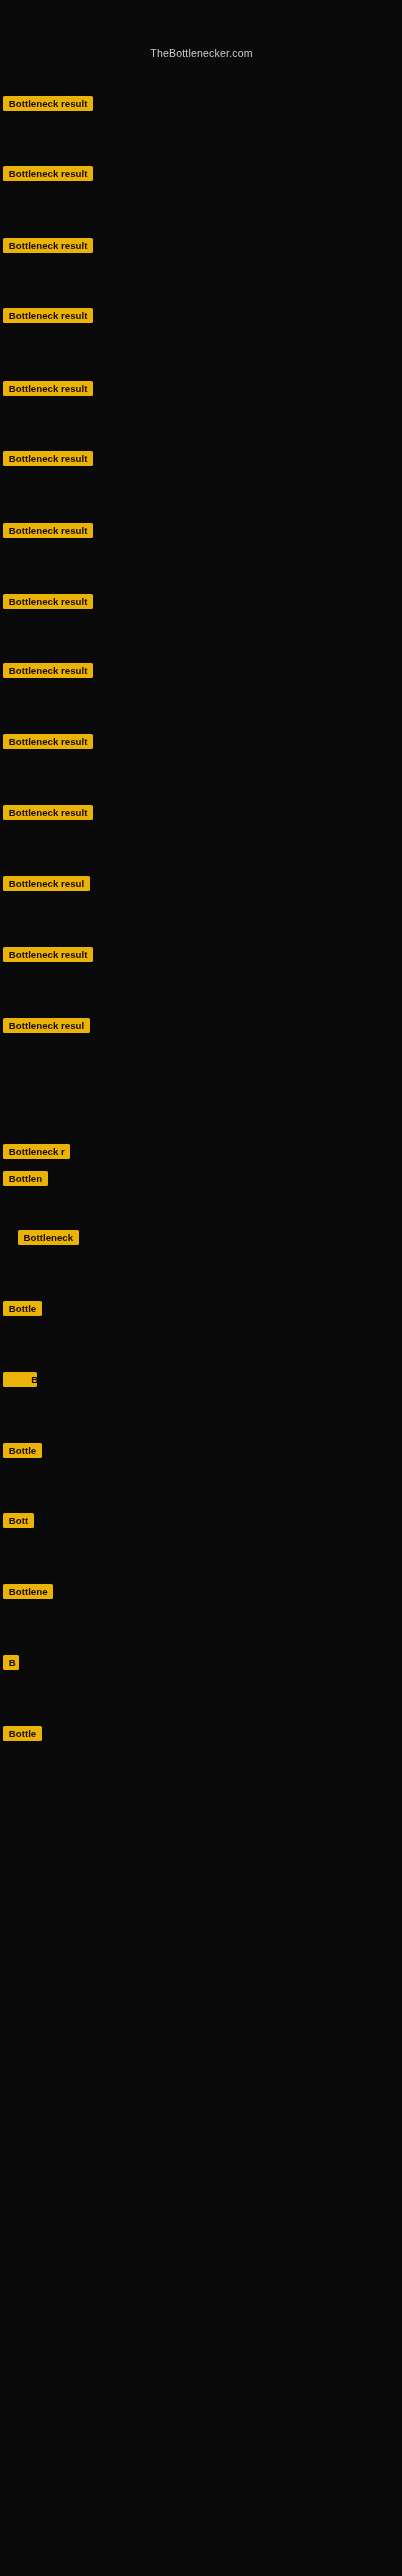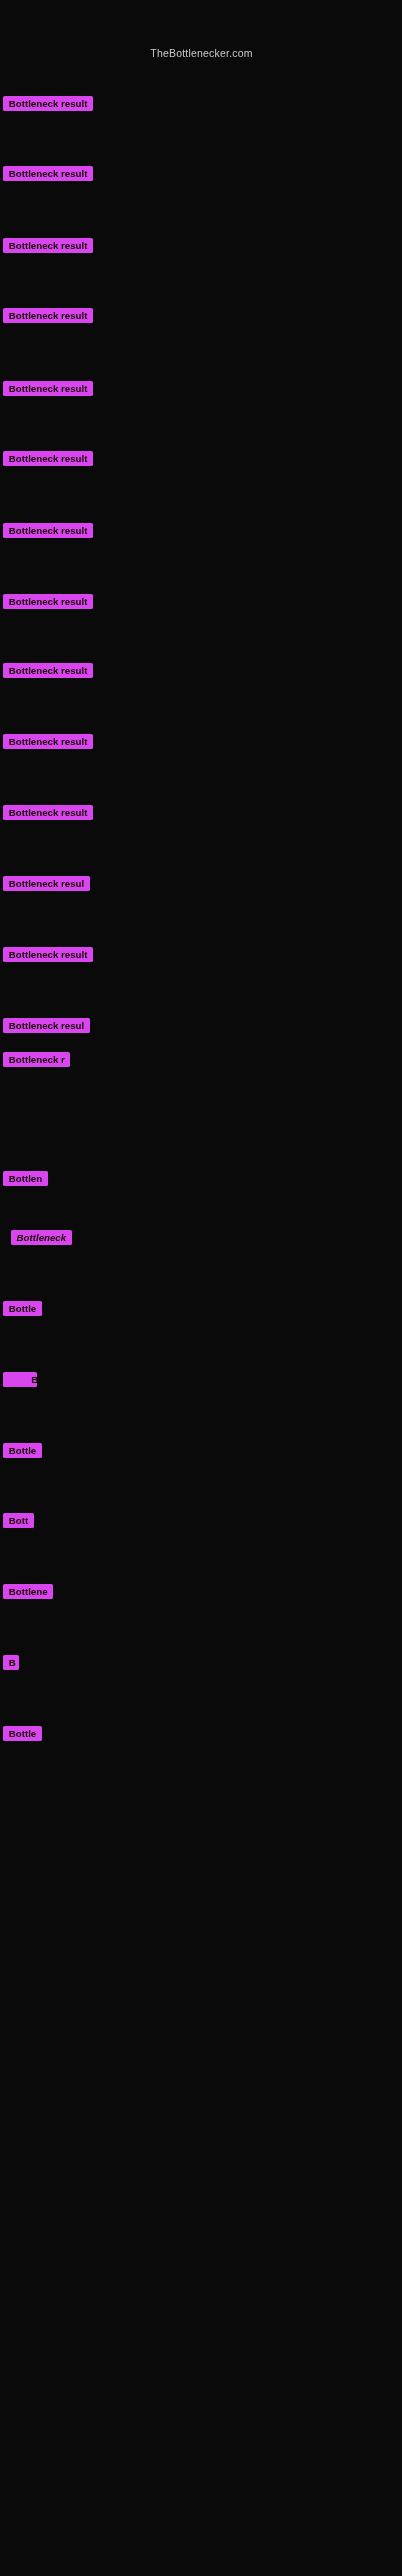--- a/index.html
+++ b/index.html
@@ -19,21 +19,21 @@
     .site-title {
       text-align: center;
       color: #cccccc;
       font-size: 10.5px;
       padding: 3.2px 0 6.4px 0;
       letter-spacing: 0.2px;
       margin-top: 44px;
     }
 
     .bottleneck-badge {
-      background-color: #d946ef;
+      background-color: #eab308;
       color: #1a0a00;
       font-size: 9.7px;
       font-weight: bold;
       padding: 2.4px 5.6px;
       display: inline-block;
       border-radius: 1.6px;
       white-space: nowrap;
       overflow: hidden;
     }
   </style>
@@ -52,23 +52,23 @@
     <div style="position: absolute; top: 315px; left: 3.2px;"><span class="bottleneck-badge" style="max-width: 129px; overflow: hidden;">Bottleneck result</span></div>
     <div style="position: absolute; top: 385px; left: 3.2px;"><span class="bottleneck-badge" style="max-width: 129px; overflow: hidden;">Bottleneck result</span></div>
     <div style="position: absolute; top: 457px; left: 3.2px;"><span class="bottleneck-badge" style="max-width: 129px; overflow: hidden;">Bottleneck result</span></div>
     <div style="position: absolute; top: 528px; left: 3.2px;"><span class="bottleneck-badge" style="max-width: 129px; overflow: hidden;">Bottleneck result</span></div>
     <div style="position: absolute; top: 597px; left: 3.2px;"><span class="bottleneck-badge" style="max-width: 129px; overflow: hidden;">Bottleneck result</span></div>
     <div style="position: absolute; top: 668px; left: 3.2px;"><span class="bottleneck-badge" style="max-width: 129px; overflow: hidden;">Bottleneck result</span></div>
     <div style="position: absolute; top: 739px; left: 3.2px;"><span class="bottleneck-badge" style="max-width: 126px; overflow: hidden;">Bottleneck result</span></div>
     <div style="position: absolute; top: 810px; left: 3.2px;"><span class="bottleneck-badge" style="max-width: 119px; overflow: hidden;">Bottleneck resul</span></div>
     <div style="position: absolute; top: 881px; left: 3.2px;"><span class="bottleneck-badge" style="max-width: 122px; overflow: hidden;">Bottleneck result</span></div>
     <div style="position: absolute; top: 952px; left: 3.2px;"><span class="bottleneck-badge" style="max-width: 115px; overflow: hidden;">Bottleneck resul</span></div>
-    <div style="position: absolute; top: 986px; left: 3.2px;"><span class="bottleneck-badge" style="max-width: 89px; overflow: hidden;">Bottleneck r</span></div>
+    <div style="position: absolute; top: 1078px; left: 3.2px;"><span class="bottleneck-badge" style="max-width: 89px; overflow: hidden;">Bottleneck r</span></div>
     <div style="position: absolute; top: 1093px; left: 3.2px;"><span class="bottleneck-badge" style="max-width: 64px; overflow: hidden; margin-top: 12px;">Bottlen</span></div>
-    <div style="position: absolute; top: 1164px; left: 11px; font-style: italic;"><span class="bottleneck-badge" style="max-width: 72px; overflow: hidden;">Bottleneck</span></div>
+    <div style="position: absolute; top: 1164px; left: 18px;"><span class="bottleneck-badge" style="max-width: 72px; overflow: hidden;">Bottleneck</span></div>
     <div style="position: absolute; top: 1235px; left: 3.2px;"><span class="bottleneck-badge" style="max-width: 55px; overflow: hidden;">Bottle</span></div>
     <div style="position: absolute; top: 1306px; left: 3.2px;"><span class="bottleneck-badge" style="max-width: 28px; overflow: hidden; padding-left: 28px;">Bo</span></div>
     <div style="position: absolute; top: 1377px; left: 3.2px;"><span class="bottleneck-badge" style="max-width: 55px; overflow: hidden;">Bottle</span></div>
     <div style="position: absolute; top: 1447px; left: 3.2px;"><span class="bottleneck-badge" style="max-width: 42px; overflow: hidden;">Bott</span></div>
     <div style="position: absolute; top: 1518px; left: 3.2px;"><span class="bottleneck-badge" style="max-width: 64px; overflow: hidden; text-align: center;">Bottlene</span></div>
     <div style="position: absolute; top: 1589px; left: 3.2px;"><span class="bottleneck-badge" style="max-width: 16px; overflow: hidden;">B</span></div>
     <div style="position: absolute; top: 1660px; left: 3.2px;"><span class="bottleneck-badge" style="max-width: 55px; overflow: hidden;">Bottle</span></div>
   </div>
 
 

